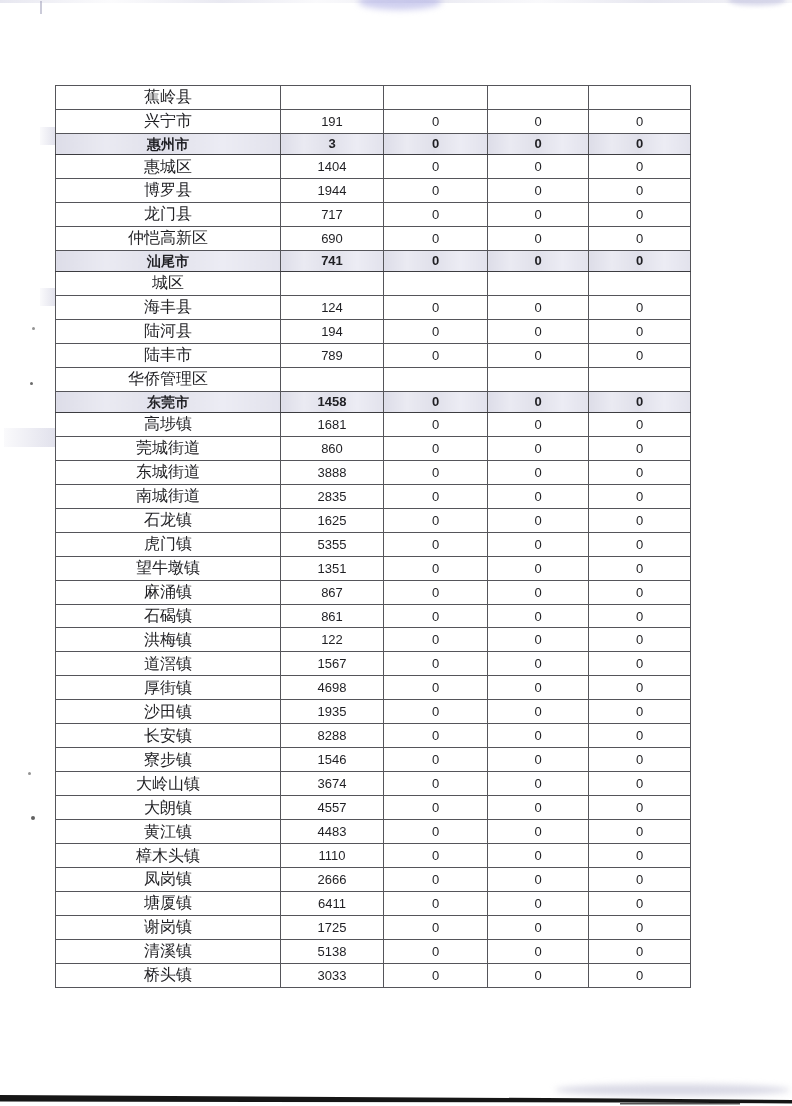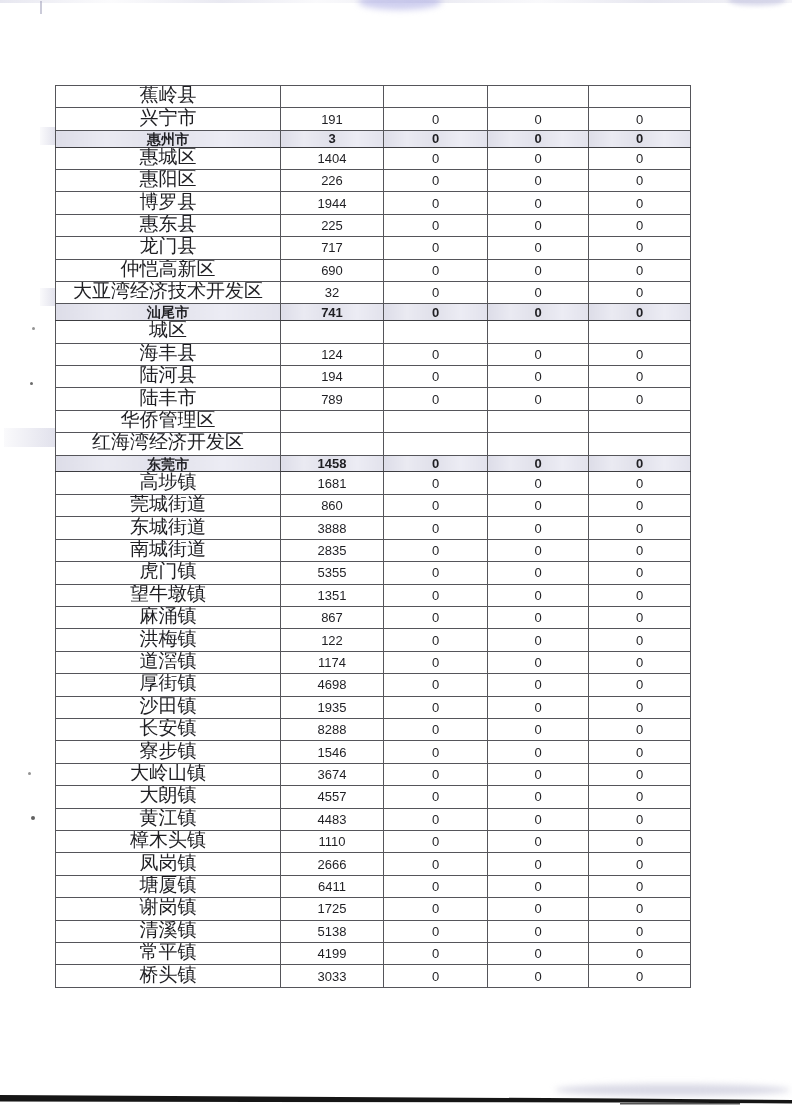--- a/index.html
+++ b/index.html
@@ -31,22 +31,22 @@
     padding: 0;
     margin: 0;
     text-align: center;
     vertical-align: middle;
     color: var(--text-col, #1f1f23);
     line-height: 1;
     overflow: hidden;
     white-space: nowrap;
   }
   td.name-cell {
-    font-family: Liberation Mono, monospace;
-    font-size: 19px;
+    font-family: Liberation Sans, sans-serif;
+    font-size: 16px;
   }
   td.num-cell {
     font-family: "Liberation Sans", "DejaVu Sans", sans-serif;
     font-size: 13px;
   }
   tr.emphasis td {
     font-weight: bold;
     background: linear-gradient(90deg, #dddde8 0%, #eaeaf2 22%, #e0e0ea 48%, #ececf4 74%, #e2e2ec 100%);
   }
   tr.emphasis td.name-cell {
@@ -176,57 +176,36 @@
       <td class="num-cell">0</td>
     </tr>
         <tr>
       <td class="name-cell">惠城区</td>
       <td class="num-cell">1404</td>
       <td class="num-cell">0</td>
       <td class="num-cell">0</td>
       <td class="num-cell">0</td>
     </tr>
         <tr>
-      <td class="name-cell">惠阳区</td>
-      <td class="num-cell">226</td>
-      <td class="num-cell">0</td>
-      <td class="num-cell">0</td>
-      <td class="num-cell">0</td>
-    </tr>
-        <tr>
       <td class="name-cell">博罗县</td>
       <td class="num-cell">1944</td>
       <td class="num-cell">0</td>
       <td class="num-cell">0</td>
       <td class="num-cell">0</td>
     </tr>
         <tr>
-      <td class="name-cell">惠东县</td>
-      <td class="num-cell">225</td>
-      <td class="num-cell">0</td>
-      <td class="num-cell">0</td>
-      <td class="num-cell">0</td>
-    </tr>
-        <tr>
       <td class="name-cell">龙门县</td>
       <td class="num-cell">717</td>
       <td class="num-cell">0</td>
       <td class="num-cell">0</td>
       <td class="num-cell">0</td>
     </tr>
         <tr>
       <td class="name-cell">仲恺高新区</td>
       <td class="num-cell">690</td>
-      <td class="num-cell">0</td>
-      <td class="num-cell">0</td>
-      <td class="num-cell">0</td>
-    </tr>
-        <tr>
-      <td class="name-cell">大亚湾经济技术开发区</td>
-      <td class="num-cell">32</td>
       <td class="num-cell">0</td>
       <td class="num-cell">0</td>
       <td class="num-cell">0</td>
     </tr>
         <tr class="emphasis">
       <td class="name-cell">汕尾市</td>
       <td class="num-cell">741</td>
       <td class="num-cell">0</td>
       <td class="num-cell">0</td>
       <td class="num-cell">0</td>
@@ -259,27 +238,20 @@
       <td class="num-cell">0</td>
       <td class="num-cell">0</td>
     </tr>
         <tr>
       <td class="name-cell">华侨管理区</td>
       <td class="num-cell"></td>
       <td class="num-cell"></td>
       <td class="num-cell"></td>
       <td class="num-cell"></td>
     </tr>
-        <tr>
-      <td class="name-cell">红海湾经济开发区</td>
-      <td class="num-cell"></td>
-      <td class="num-cell"></td>
-      <td class="num-cell"></td>
-      <td class="num-cell"></td>
-    </tr>
         <tr class="emphasis">
       <td class="name-cell">东莞市</td>
       <td class="num-cell">1458</td>
       <td class="num-cell">0</td>
       <td class="num-cell">0</td>
       <td class="num-cell">0</td>
     </tr>
         <tr>
       <td class="name-cell">高埗镇</td>
       <td class="num-cell">1681</td>
@@ -302,20 +274,27 @@
       <td class="num-cell">0</td>
     </tr>
         <tr>
       <td class="name-cell">南城街道</td>
       <td class="num-cell">2835</td>
       <td class="num-cell">0</td>
       <td class="num-cell">0</td>
       <td class="num-cell">0</td>
     </tr>
         <tr>
+      <td class="name-cell">石龙镇</td>
+      <td class="num-cell">1625</td>
+      <td class="num-cell">0</td>
+      <td class="num-cell">0</td>
+      <td class="num-cell">0</td>
+    </tr>
+        <tr>
       <td class="name-cell">虎门镇</td>
       <td class="num-cell">5355</td>
       <td class="num-cell">0</td>
       <td class="num-cell">0</td>
       <td class="num-cell">0</td>
     </tr>
         <tr>
       <td class="name-cell">望牛墩镇</td>
       <td class="num-cell">1351</td>
       <td class="num-cell">0</td>
@@ -323,29 +302,36 @@
       <td class="num-cell">0</td>
     </tr>
         <tr>
       <td class="name-cell">麻涌镇</td>
       <td class="num-cell">867</td>
       <td class="num-cell">0</td>
       <td class="num-cell">0</td>
       <td class="num-cell">0</td>
     </tr>
         <tr>
+      <td class="name-cell">石碣镇</td>
+      <td class="num-cell">861</td>
+      <td class="num-cell">0</td>
+      <td class="num-cell">0</td>
+      <td class="num-cell">0</td>
+    </tr>
+        <tr>
       <td class="name-cell">洪梅镇</td>
       <td class="num-cell">122</td>
       <td class="num-cell">0</td>
       <td class="num-cell">0</td>
       <td class="num-cell">0</td>
     </tr>
         <tr>
       <td class="name-cell">道滘镇</td>
-      <td class="num-cell">1174</td>
+      <td class="num-cell">1567</td>
       <td class="num-cell">0</td>
       <td class="num-cell">0</td>
       <td class="num-cell">0</td>
     </tr>
         <tr>
       <td class="name-cell">厚街镇</td>
       <td class="num-cell">4698</td>
       <td class="num-cell">0</td>
       <td class="num-cell">0</td>
       <td class="num-cell">0</td>
@@ -416,27 +402,20 @@
         <tr>
       <td class="name-cell">谢岗镇</td>
       <td class="num-cell">1725</td>
       <td class="num-cell">0</td>
       <td class="num-cell">0</td>
       <td class="num-cell">0</td>
     </tr>
         <tr>
       <td class="name-cell">清溪镇</td>
       <td class="num-cell">5138</td>
-      <td class="num-cell">0</td>
-      <td class="num-cell">0</td>
-      <td class="num-cell">0</td>
-    </tr>
-        <tr>
-      <td class="name-cell">常平镇</td>
-      <td class="num-cell">4199</td>
       <td class="num-cell">0</td>
       <td class="num-cell">0</td>
       <td class="num-cell">0</td>
     </tr>
         <tr>
       <td class="name-cell">桥头镇</td>
       <td class="num-cell">3033</td>
       <td class="num-cell">0</td>
       <td class="num-cell">0</td>
       <td class="num-cell">0</td>

